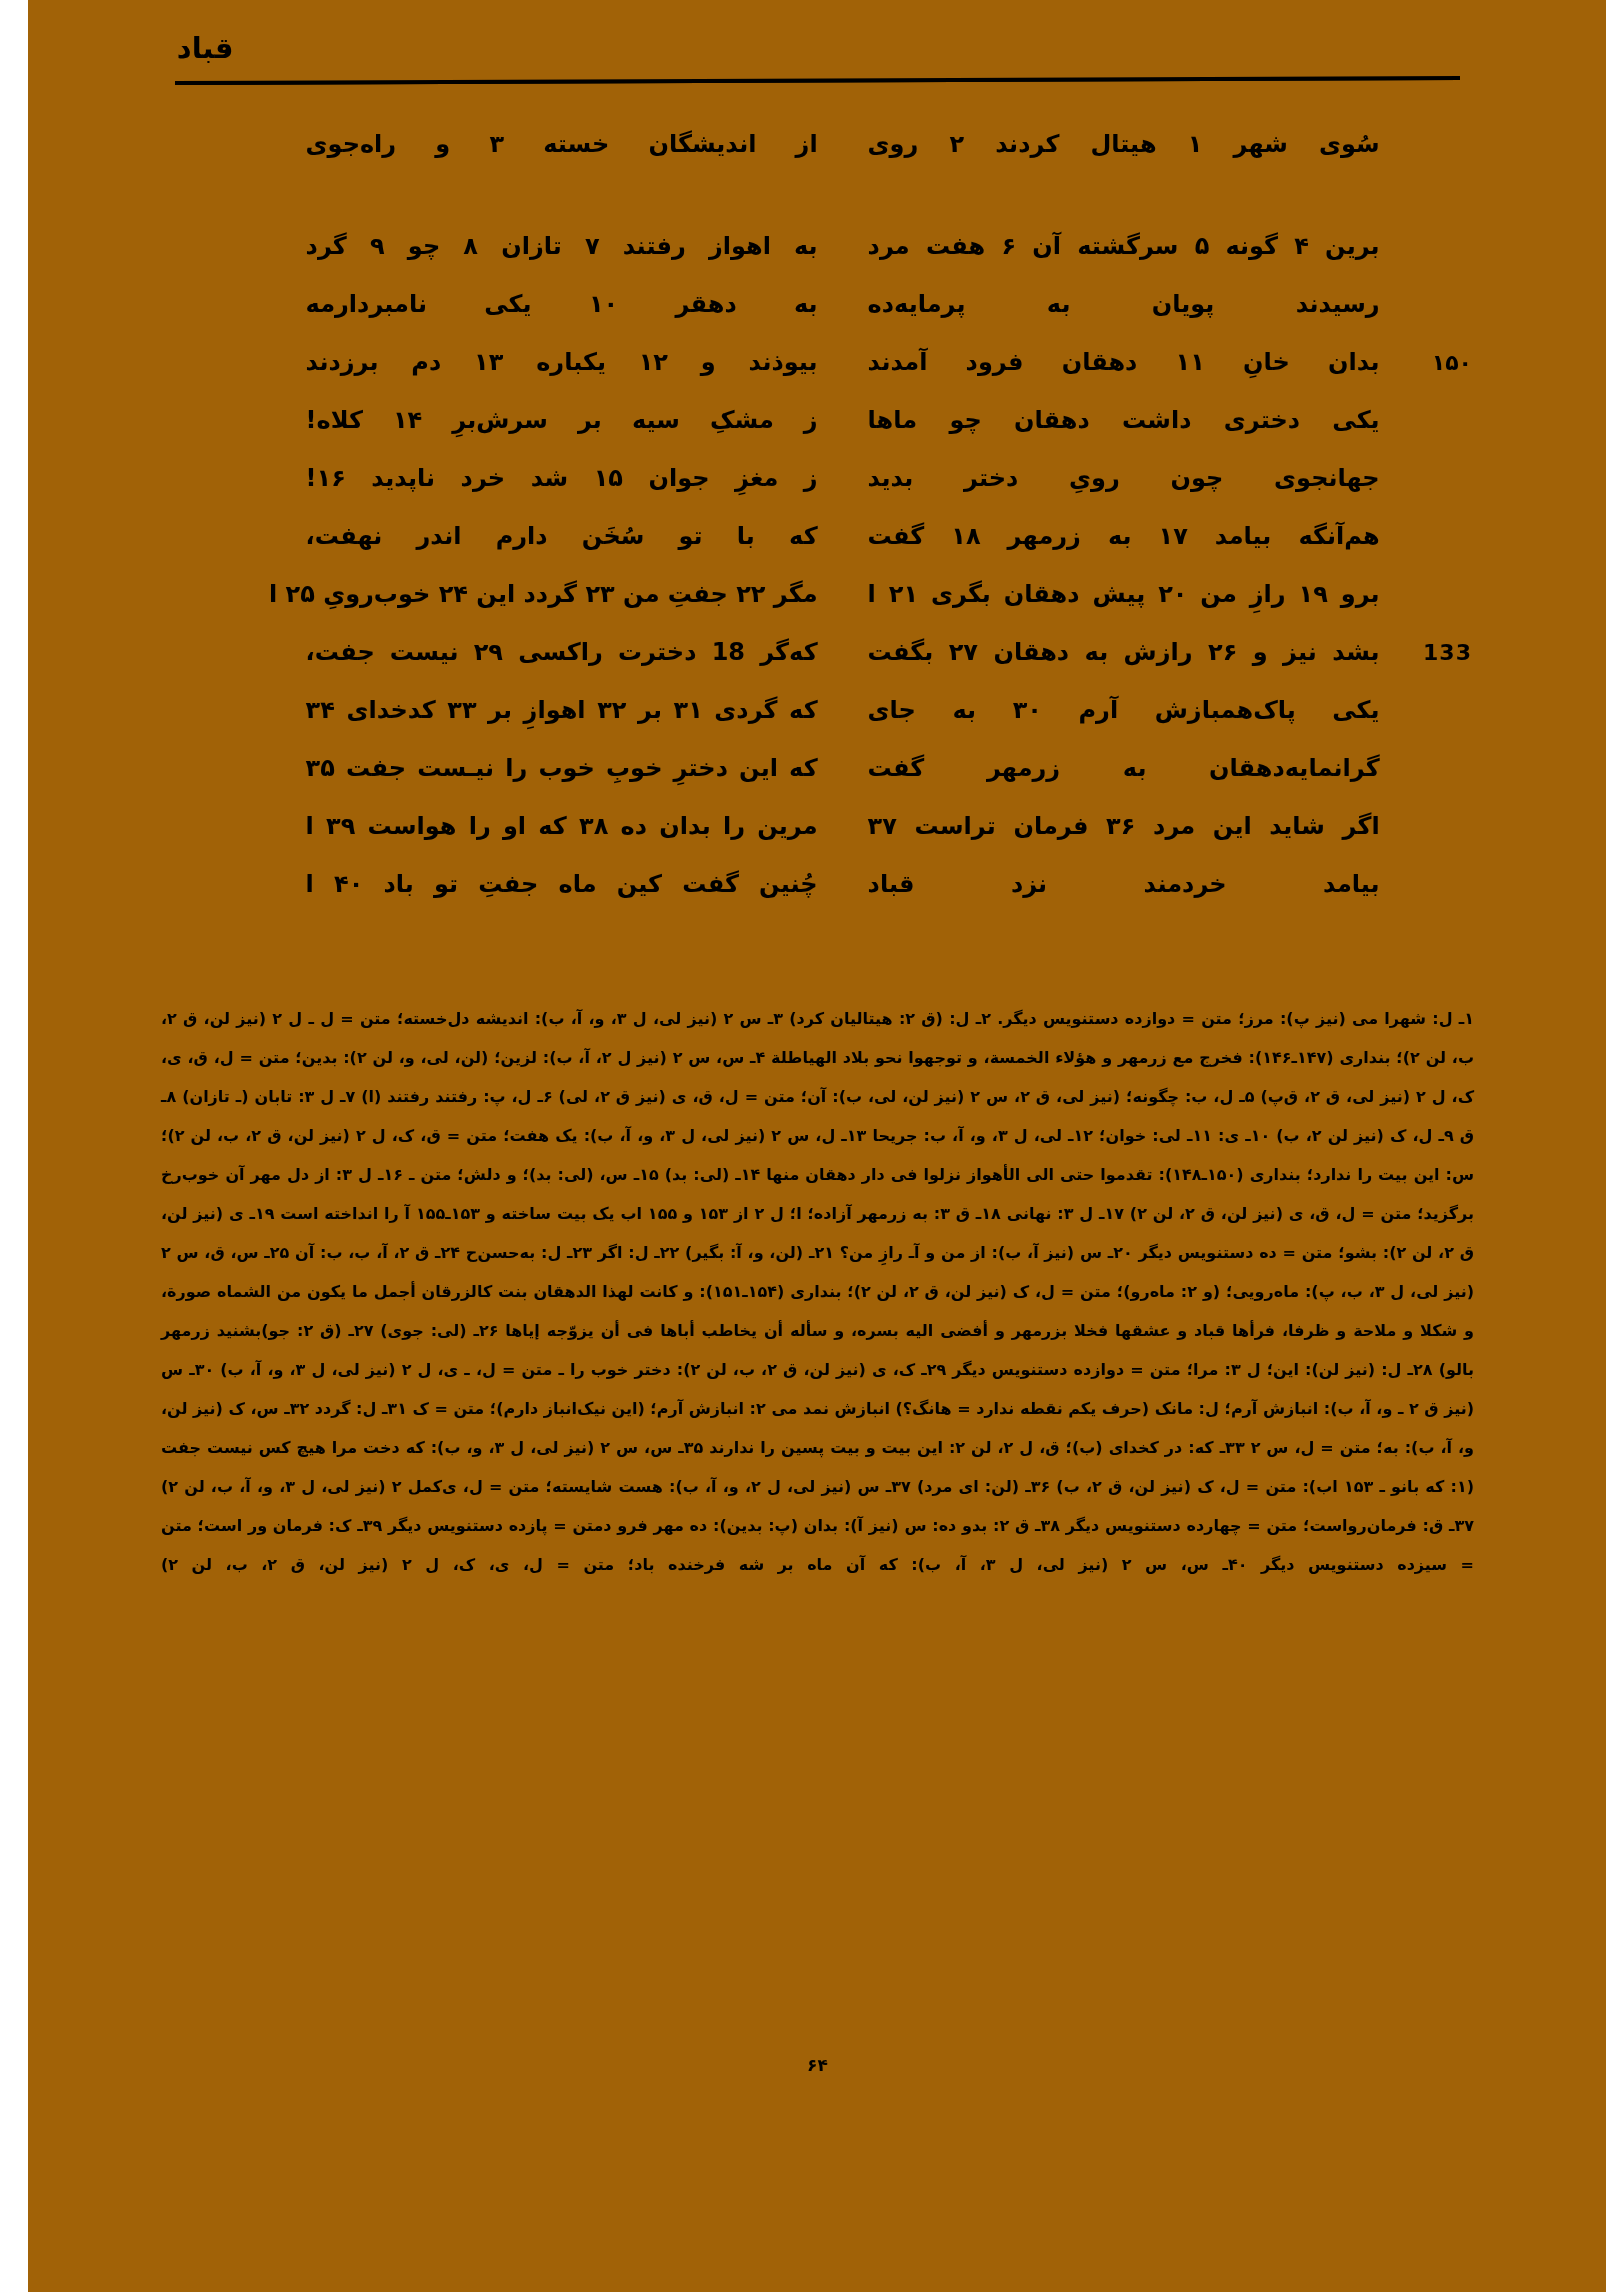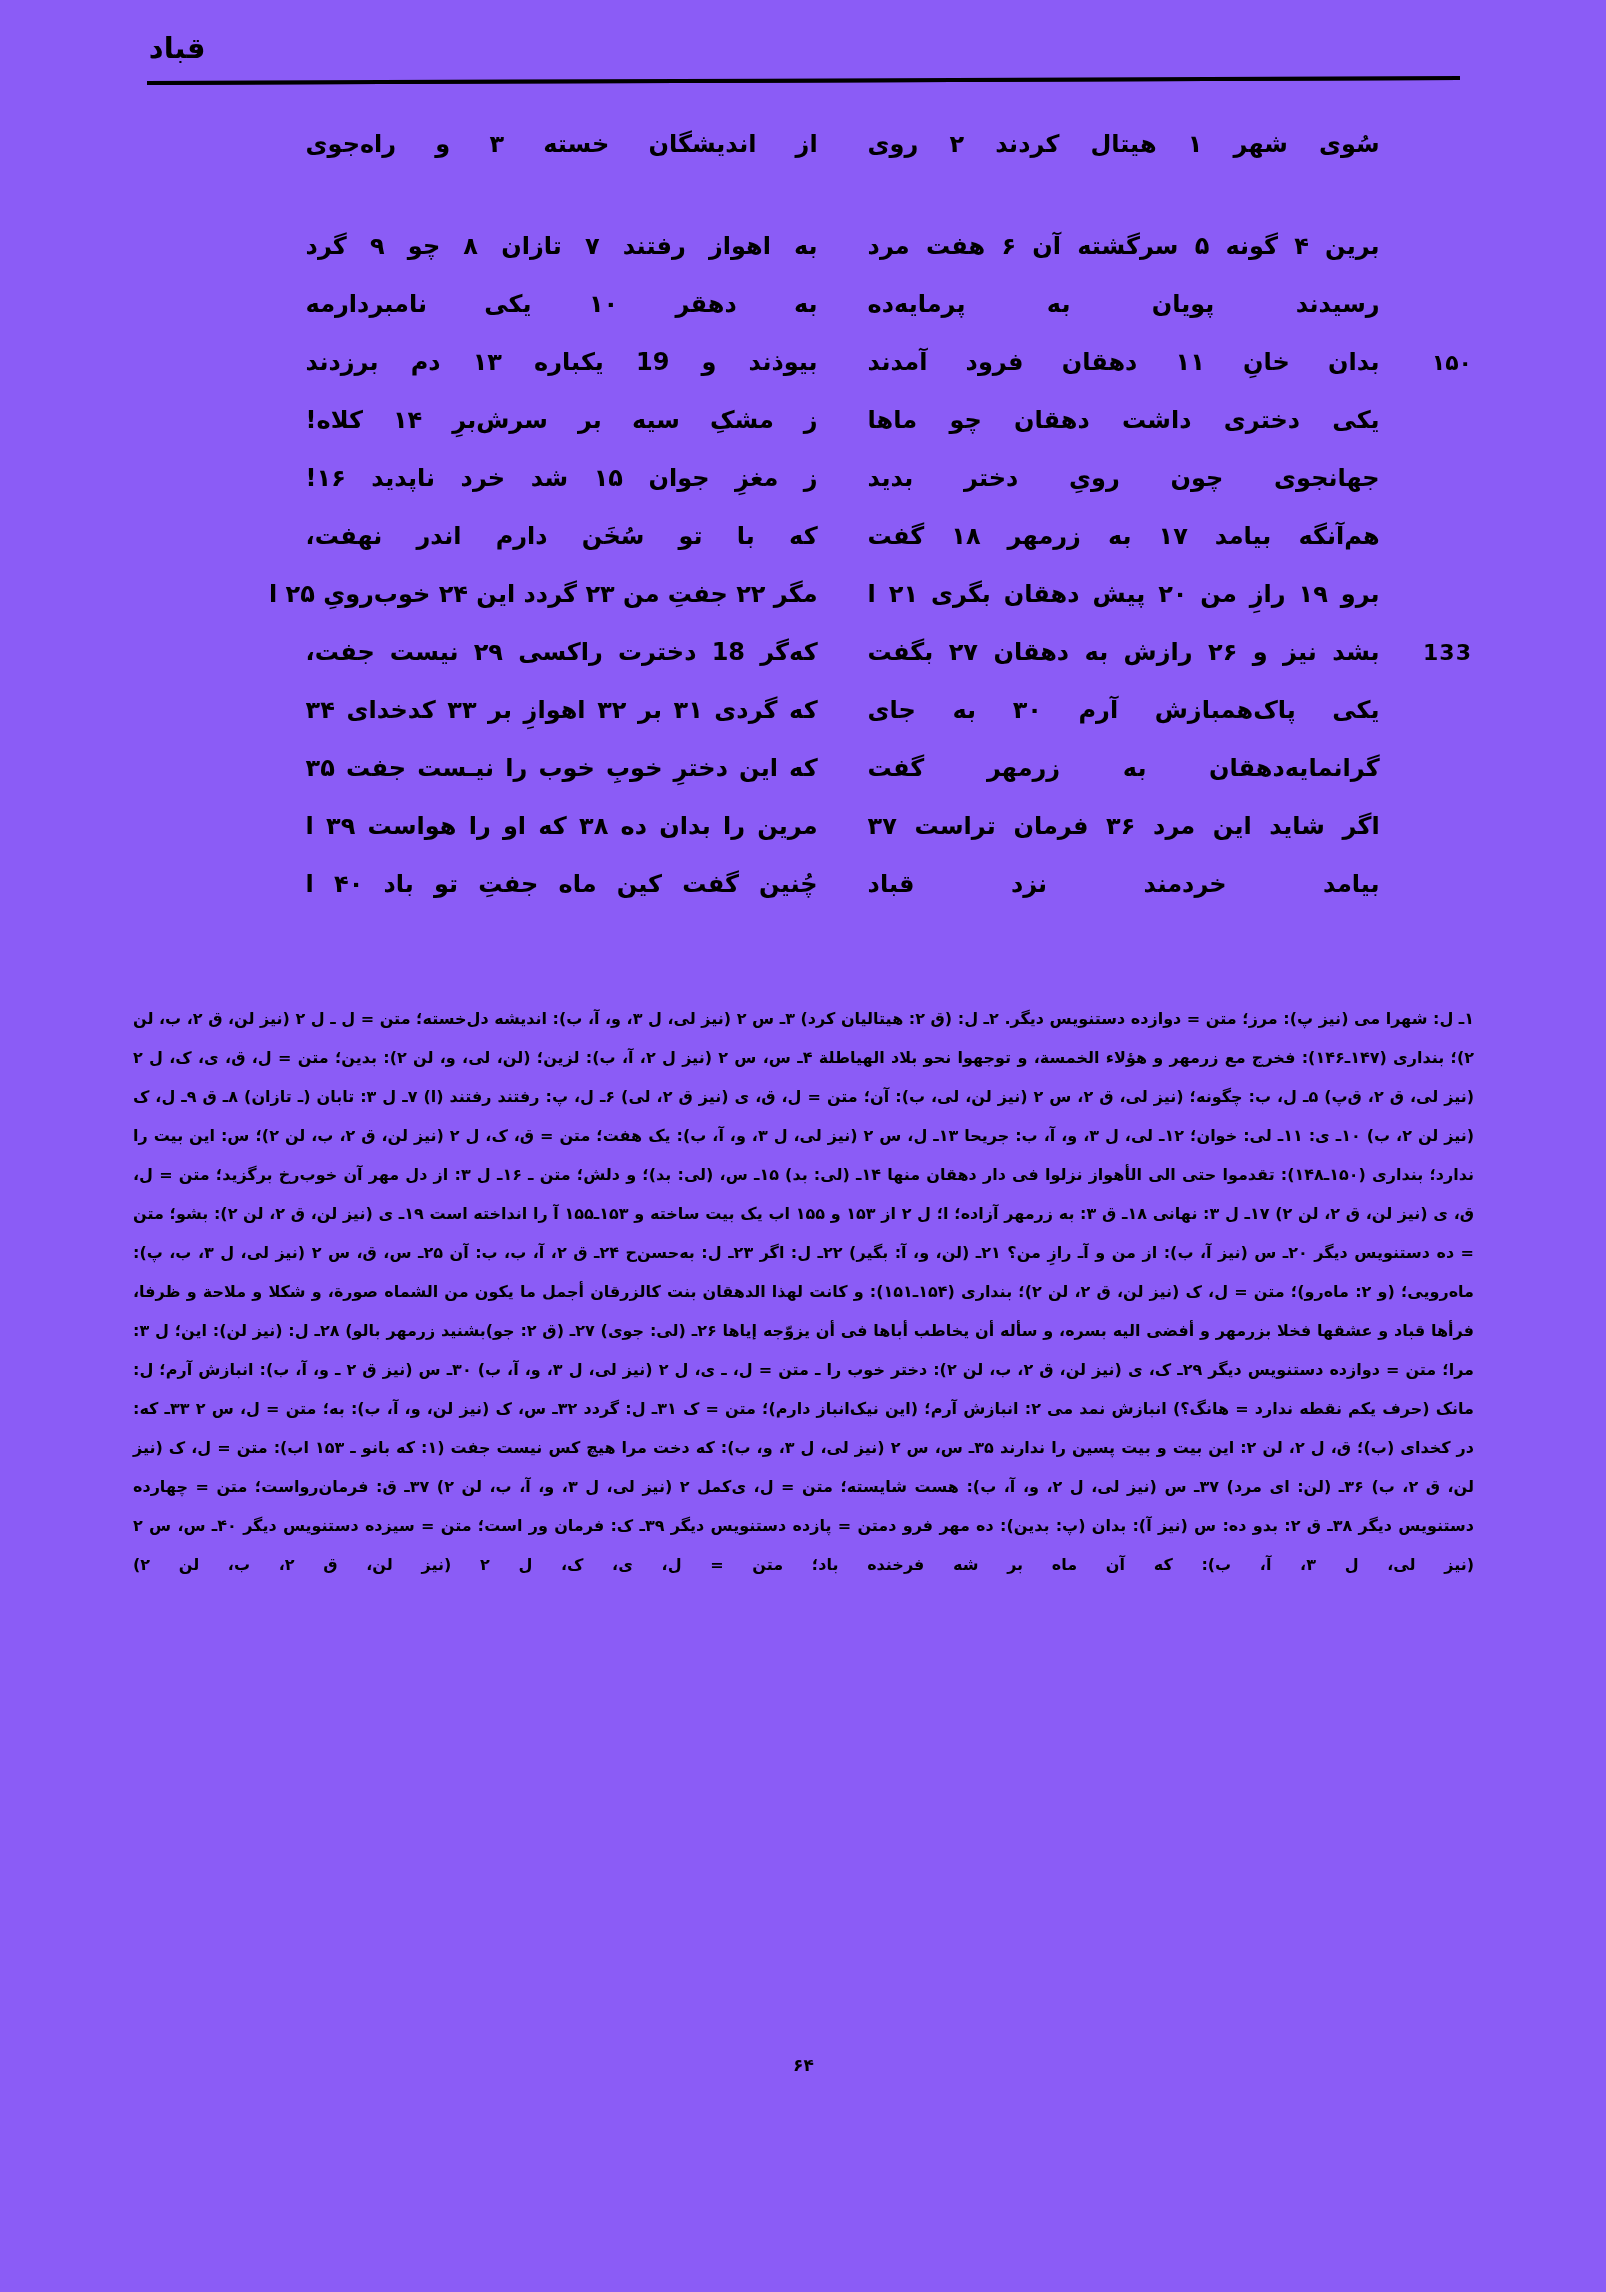--- a/index.html
+++ b/index.html
@@ -11,21 +11,22 @@
     width: 1607px;
     height: 2292px;
     font-family: "DejaVu Sans", sans-serif;
     color: #000000;
     position: relative;
     overflow: hidden;
   }
   .page {
     position: absolute;
     inset: 0;
-    background: #8b5cf6;
+    background: #a16207;
+    margin-left: 28px;
   }
 
   
   .header {
     position: absolute;
     top: 27px;
     right: 143px;
     left: 143px;
     height: 50px;
     direction: rtl;
@@ -160,21 +161,21 @@
 
     <div class="verse-row">
       <div class="vnum"></div>
       <div class="hemistich right">رسیدند پویان به پرمایه‌ده</div>
       <div class="hemistich left">به دهقر ۱۰ یکی نامبردارمه</div>
     </div>
 
     <div class="verse-row">
       <div class="vnum">۱۵۰</div>
       <div class="hemistich right">بدان خانِ ۱۱ دهقان فرود آمدند</div>
-      <div class="hemistich left">بیوذند و 19 یکباره ۱۳ دم برزدند</div>
+      <div class="hemistich left">بیوذند و ۱۲ یکباره ۱۳ دم برزدند</div>
     </div>
 
     <div class="verse-row">
       <div class="vnum"></div>
       <div class="hemistich right">یکی دختری داشت دهقان چو ماها</div>
       <div class="hemistich left">ز مشکِ سیه بر سرش‌برِ ۱۴ کلاه!</div>
     </div>
 
     <div class="verse-row">
       <div class="vnum"></div>

